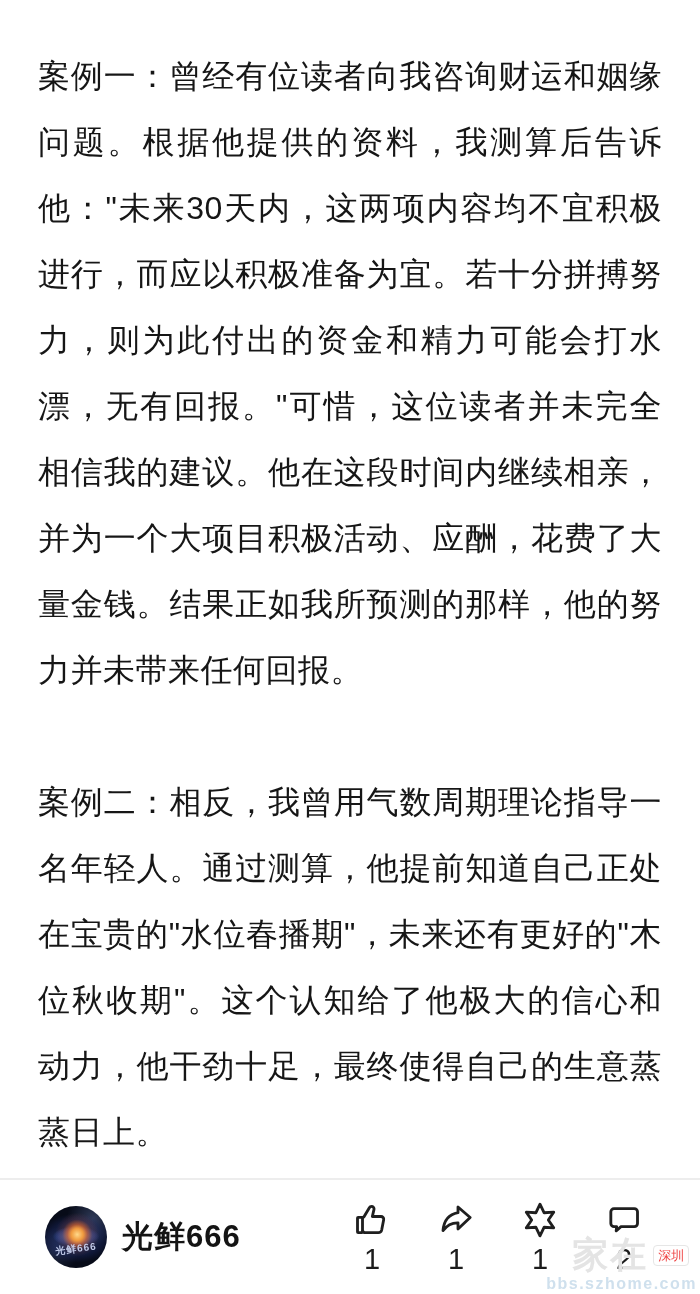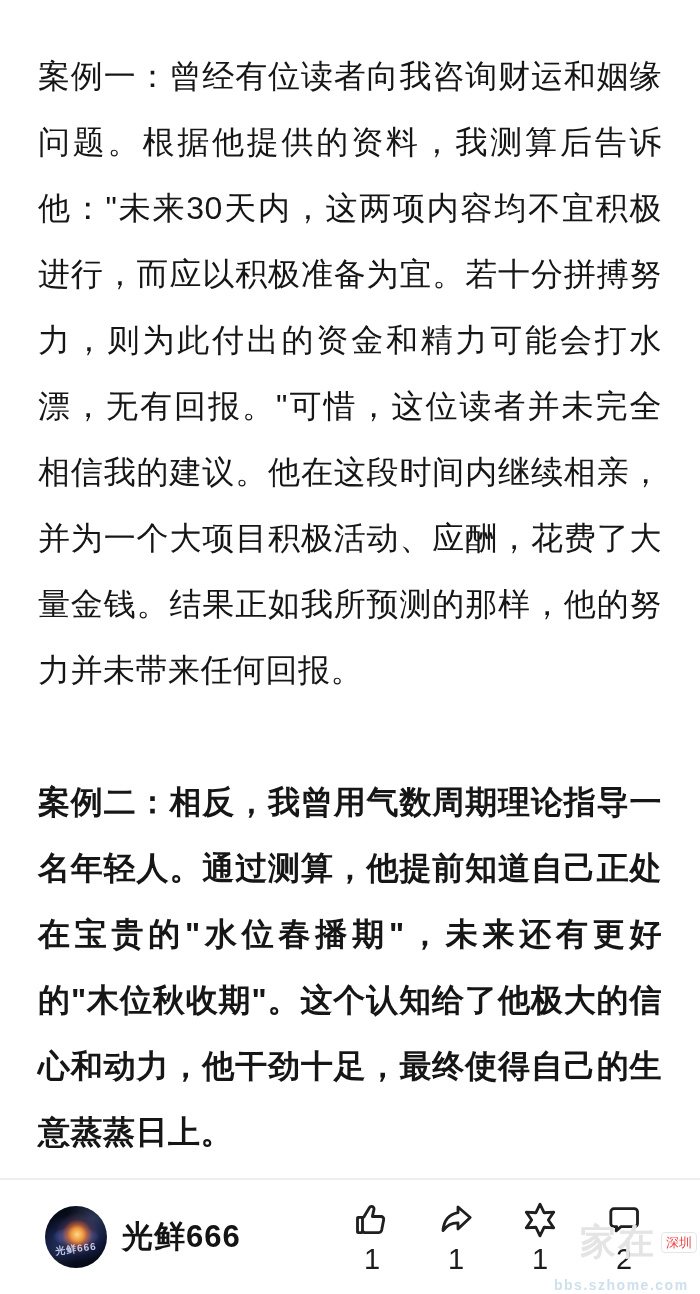--- a/index.html
+++ b/index.html
@@ -21,21 +21,21 @@
     padding: 43px 38px 0 38px;
     color: #161616;
   }
   .para {
     font-size: 32px;
     line-height: 66px;
     text-align: justify;
     letter-spacing: 0.5px;
     color: #161616;
   }
-  .para + .para { margin-top: 66px; font-weight: bold; }
+  .para + .para { margin-top: 66px; }
 
   
   .bar {
     flex: 0 0 116px;
     height: 116px;
     border-top: 2px solid #ededed;
     display: flex; align-items: center;
     padding: 0 50px 0 45px;
     background: #ffffff;
     position: relative;
@@ -84,21 +84,21 @@
   .wm-row { display: flex; align-items: center; gap: 5px; }
   .wm-name {
     font-size: 36px; font-weight: 700; color: #e4e4e4; letter-spacing: 2px; margin-left: 26px;
   }
   .wm-badge {
     font-size: 13px; color: #ef4444;
     border: 1px solid #e6e6e6; border-radius: 4px;
     padding: 3px 4px; background: rgba(255,255,255,0.4);
   }
   .wm-url {
-    margin-top: 18px; font-size: 14px; color: #cfe0ed;
+    margin-top: 3px; font-size: 16px; color: #cfe0ed;
     letter-spacing: 1.5px; font-weight: 700;
   }
 </style>
 </head>
 <body>
 
 <div class="page">
 
   <main class="content">
     <p class="para">案例一：曾经有位读者向我咨询财运和姻缘问题。根据他提供的资料，我测算后告诉他："未来30天内，这两项内容均不宜积极进行，而应以积极准备为宜。若十分拼搏努力，则为此付出的资金和精力可能会打水漂，无有回报。"可惜，这位读者并未完全相信我的建议。他在这段时间内继续相亲，并为一个大项目积极活动、应酬，花费了大量金钱。结果正如我所预测的那样，他的努力并未带来任何回报。</p>

